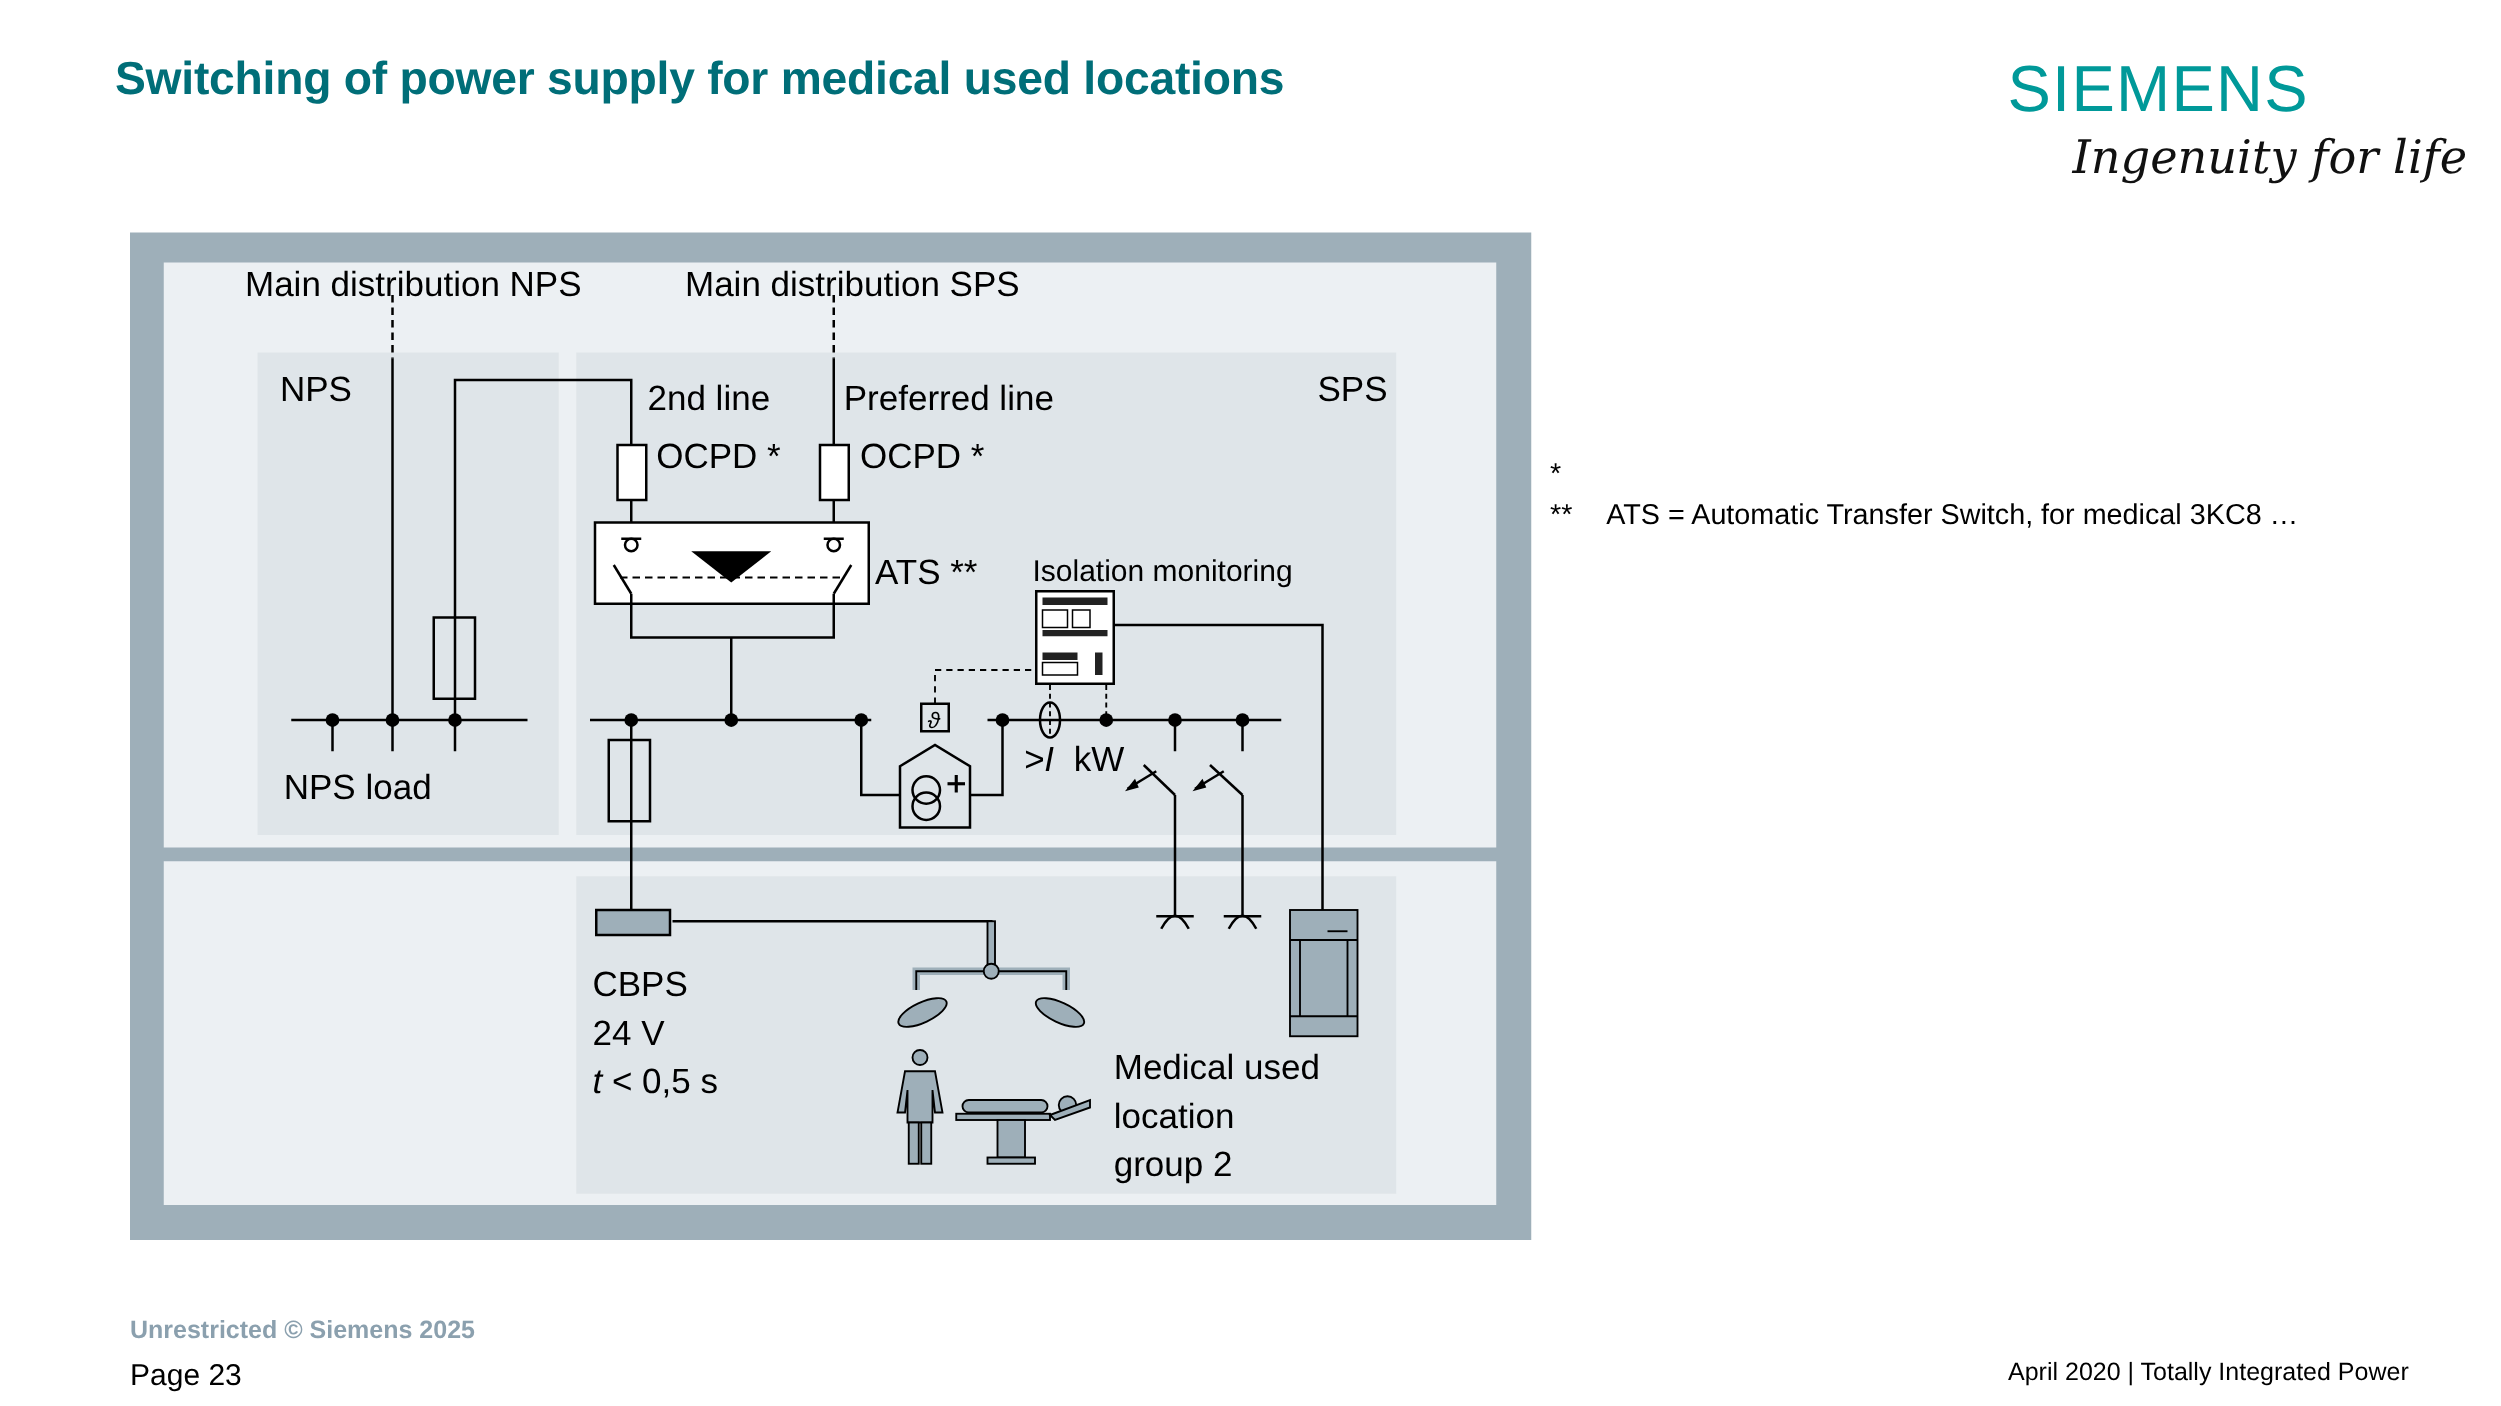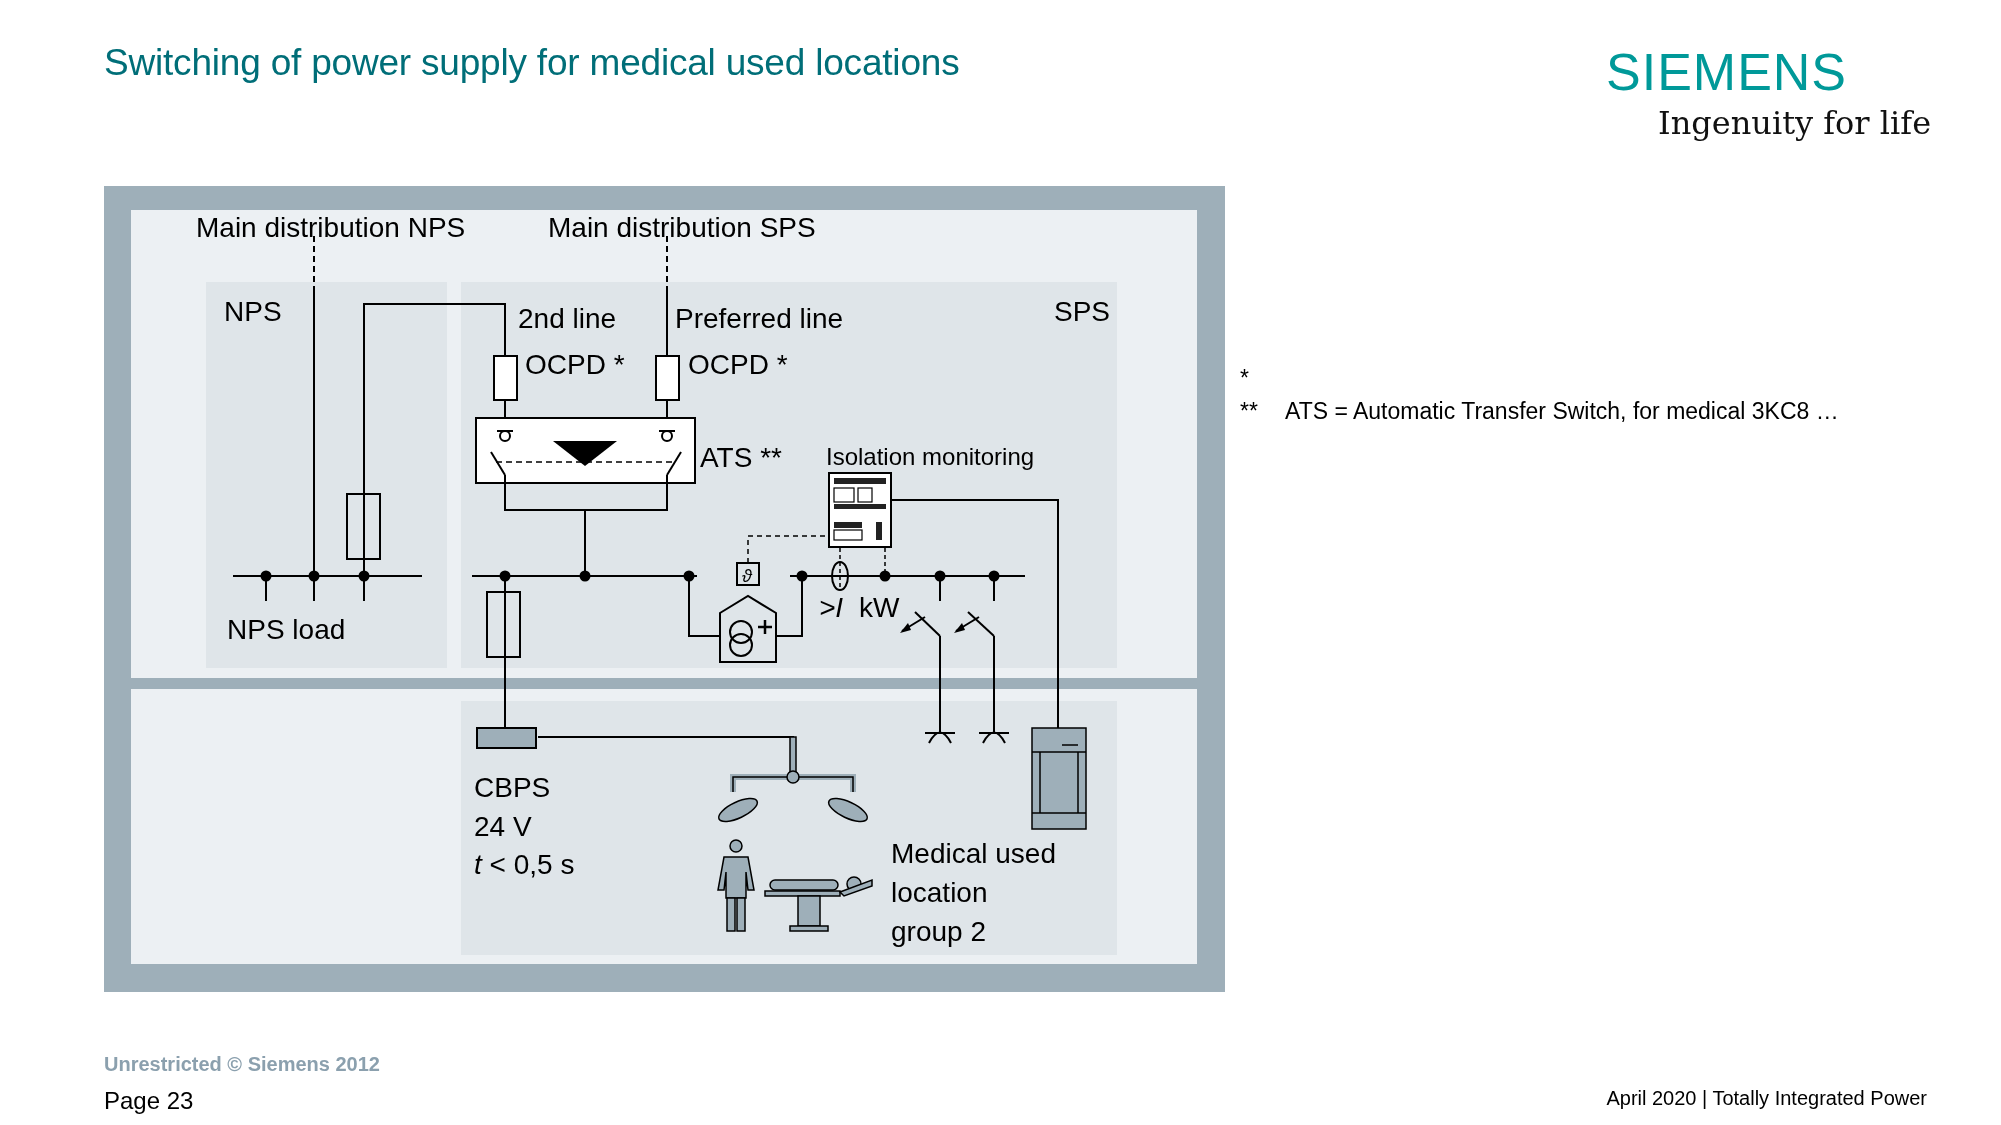--- a/index.html
+++ b/index.html
@@ -1,20 +1,20 @@
 <!DOCTYPE html>
 <html><head>
 <meta charset="utf-8">
 <style>
   html, body { margin:0; padding:0; background:#ffffff; }
   body { width:2001px; height:1125px; position:relative; overflow:hidden; font-family:"Liberation Sans", sans-serif; color:#000; }
-  .title { position:absolute; left:104px; top:42px; font-size:37px; font-weight:normal; color:#006e78; letter-spacing:-0.2px; }
+  .title { position:absolute; left:92px; top:42px; font-size:37px; font-weight:bold; color:#006e78; letter-spacing:-0.2px; }
   .logo { position:absolute; left:1606px; top:46px; }
   .logo-word { font-size:52px; font-weight:normal; color:#009999; letter-spacing:1px; line-height:1; }
-  .logo-tag { position:absolute; left:52px; top:58px; font-family:"DejaVu Serif", serif; font-size:32px; color:#111; white-space:nowrap; }
+  .logo-tag { position:absolute; left:52px; top:58px; font-family:"DejaVu Serif", serif; font-style:italic; font-size:37px; color:#111; white-space:nowrap; }
   .notes { position:absolute; left:1240px; top:362px; font-size:23px; line-height:33px; }
   .note-row { display:flex; }
   .note-mark { width:45px; }
   .footer-class { position:absolute; left:104px; top:1053px; font-size:20px; font-weight:bold; color:#8ba0ae; }
   .footer-page { position:absolute; left:104px; top:1087px; font-size:24px; }
   .footer-right { position:absolute; right:74px; top:1087px; font-size:20px; }
   svg.diagram { position:absolute; left:0; top:0; }
   svg text { font-family:"Liberation Sans", sans-serif; fill:#000; }
 </style>
 </head>
@@ -199,15 +199,15 @@
 <div class="notes">
   <div class="note-row">
     <span class="note-mark">*</span>
   </div>
   <div class="note-row">
     <span class="note-mark">**</span>
     <span>ATS = Automatic Transfer Switch, for medical 3KC8 …</span>
   </div>
 </div>
 
-<div class="footer-class">Unrestricted © Siemens 2012</div>
+<div class="footer-class">Unrestricted © Siemens 2025</div>
 <div class="footer-page">Page 23</div>
 <div class="footer-right">April 2020 | Totally Integrated Power</div>
 
 </body></html>

